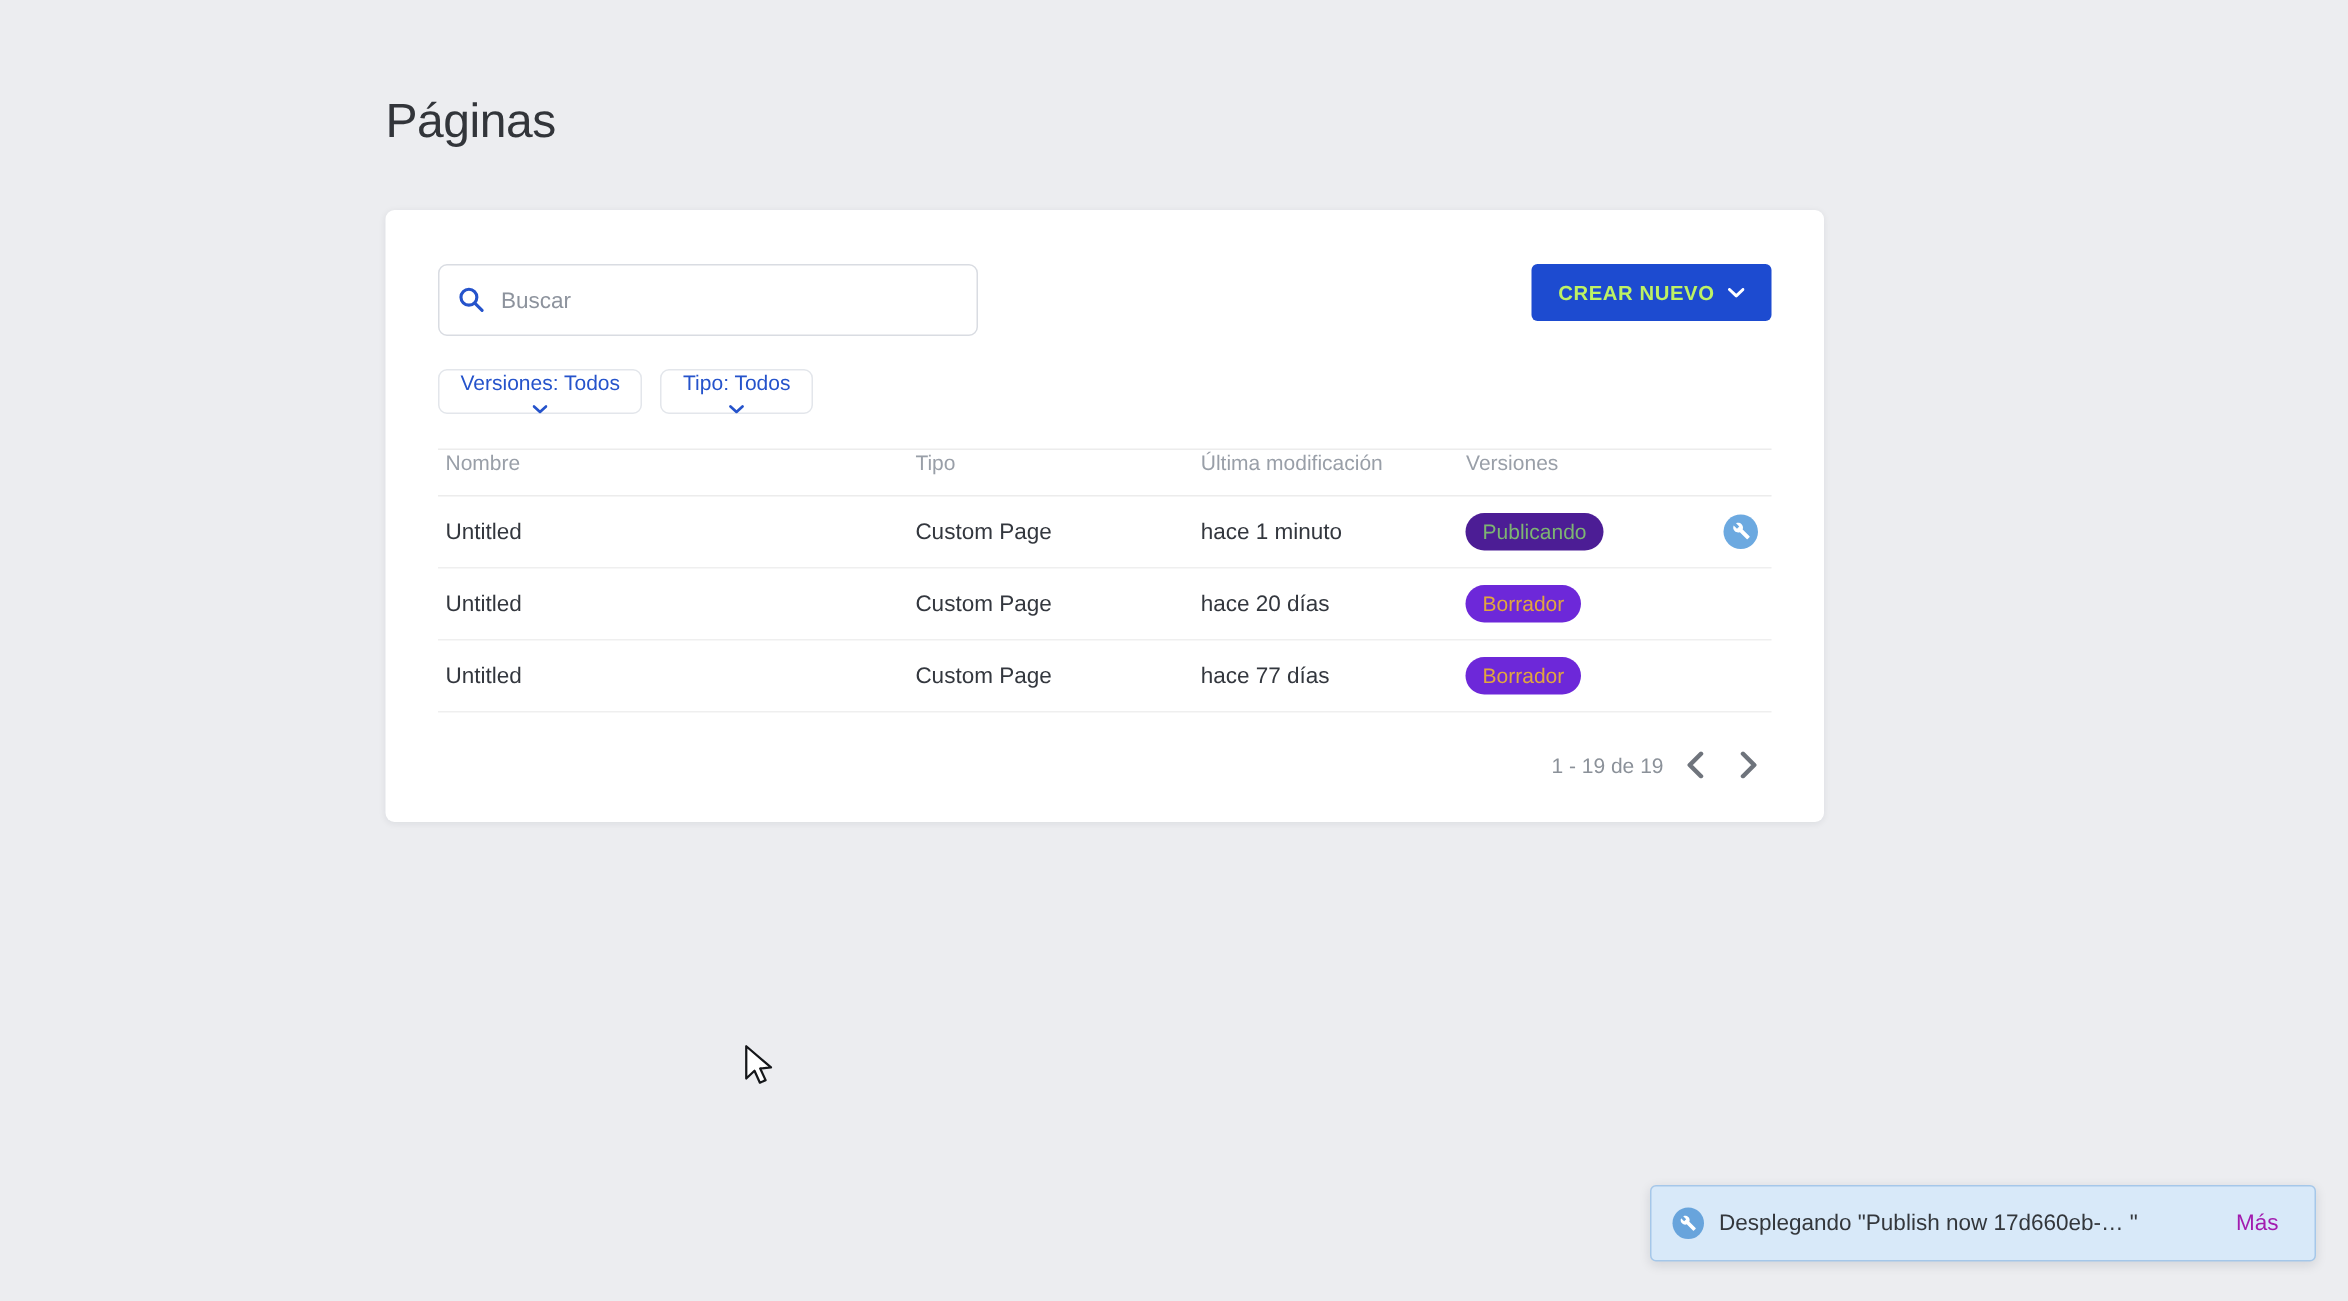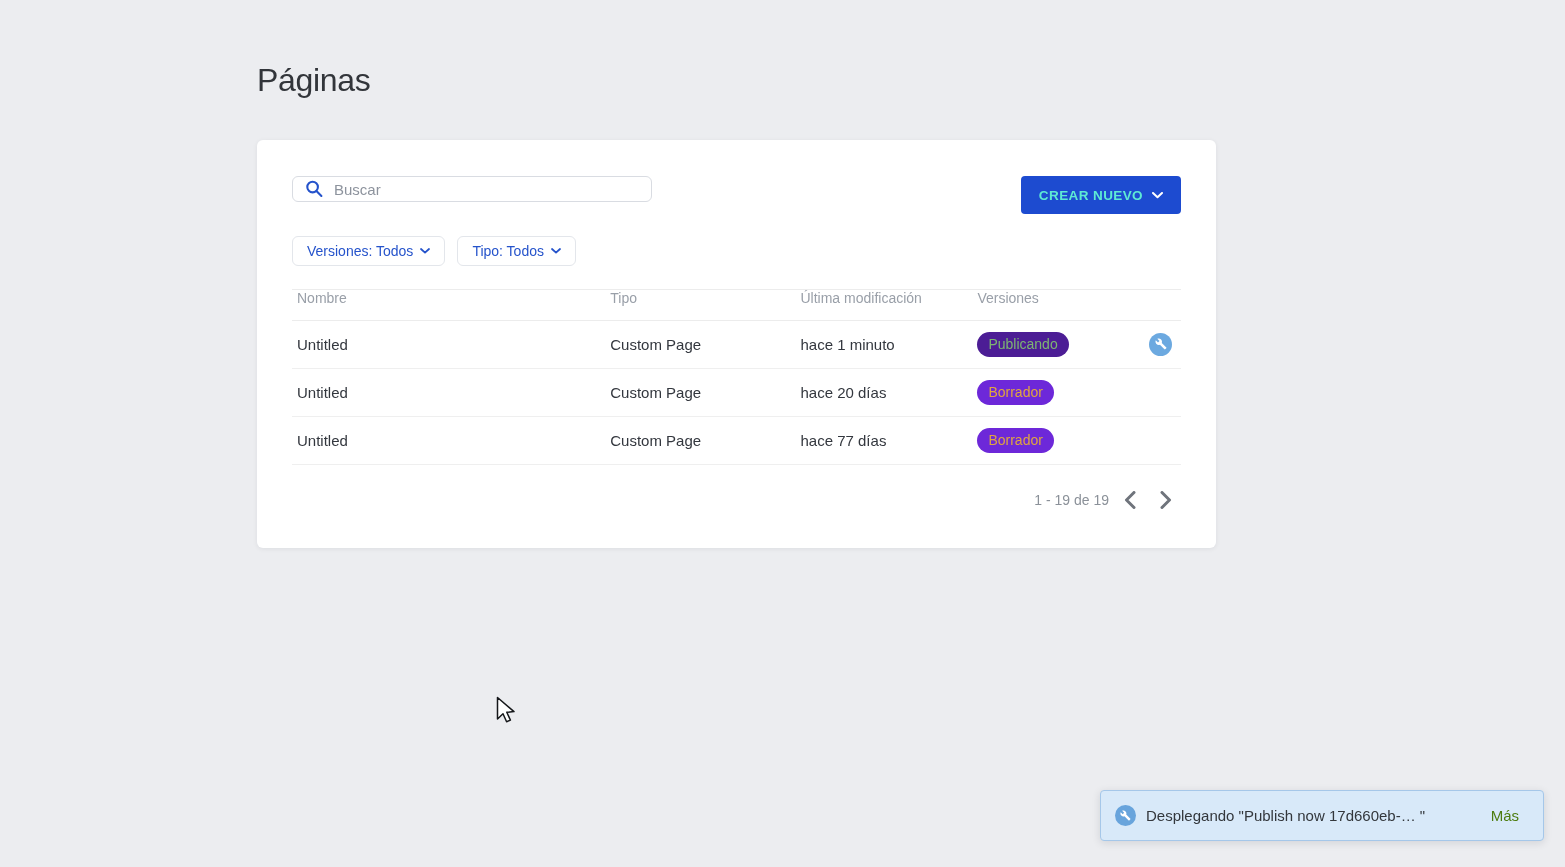--- a/index.html
+++ b/index.html
@@ -30,21 +30,21 @@
     background: #ffffff;
     border-radius: 6px;
     box-shadow: 0 1px 5px rgba(20,25,40,0.07);
   }
   .card-inner { padding: 36px 35px 0 35px; }
 
   
   .toolbar { display: flex; justify-content: space-between; align-items: flex-start; }
   .search-box {
     position: relative;
-    width: 360px; height: 26px;
+    width: 360px; height: 48px;
   }
   .search-box input {
     width: 100%; height: 100%;
     border: 1px solid #d9dce2;
     border-radius: 6px;
     padding: 0 12px 0 41px;
     font-size: 15px;
     font-family: "Liberation Sans", sans-serif;
     color: #33373e;
     background: #fff;
@@ -55,21 +55,21 @@
     position: absolute;
     left: 13px; top: 50%;
     transform: translateY(-50%);
     display: flex;
   }
 
   .create-btn {
     height: 38px;
     padding: 0 18px;
     background: #1d4bd0;
-    color: #5eead4;
+    color: #bef264;
     border: none;
     border-radius: 4px;
     font-family: "Liberation Sans", sans-serif;
     font-size: 13.5px;
     font-weight: 700;
     letter-spacing: 0.4px;
     display: flex;
     align-items: center;
     gap: 9px;
     cursor: pointer;
@@ -83,20 +83,21 @@
     background: #fff;
     border: 1px solid #e3e6eb;
     border-radius: 6px;
     color: #2553cb;
     font-family: "Liberation Sans", sans-serif;
     font-size: 14px;
     display: flex;
     align-items: center;
     gap: 7px;
     cursor: pointer;
+    flex-direction: column;
   }
 
   
   .table { margin-top: 23px; }
   .thead {
     display: flex;
     align-items: flex-start;
     height: 32px;
     border-top: 1px solid #ececec;
     border-bottom: 1px solid #ececec;
@@ -181,21 +182,21 @@
     margin-left: 10px;
     font-size: 15px;
     color: #33373c;
     white-space: nowrap;
     overflow: hidden;
   }
   .toast-action {
     margin-left: auto;
     font-size: 15px;
     font-weight: 500;
-    color: #4d7c0f;
+    color: #a21caf;
     cursor: pointer;
   }
 
   
   .cursor { position: absolute; left: 496px; top: 696px; pointer-events: none; }
 </style>
 </head>
 <body>
 
 <h1 class="page-title">Páginas</h1>

